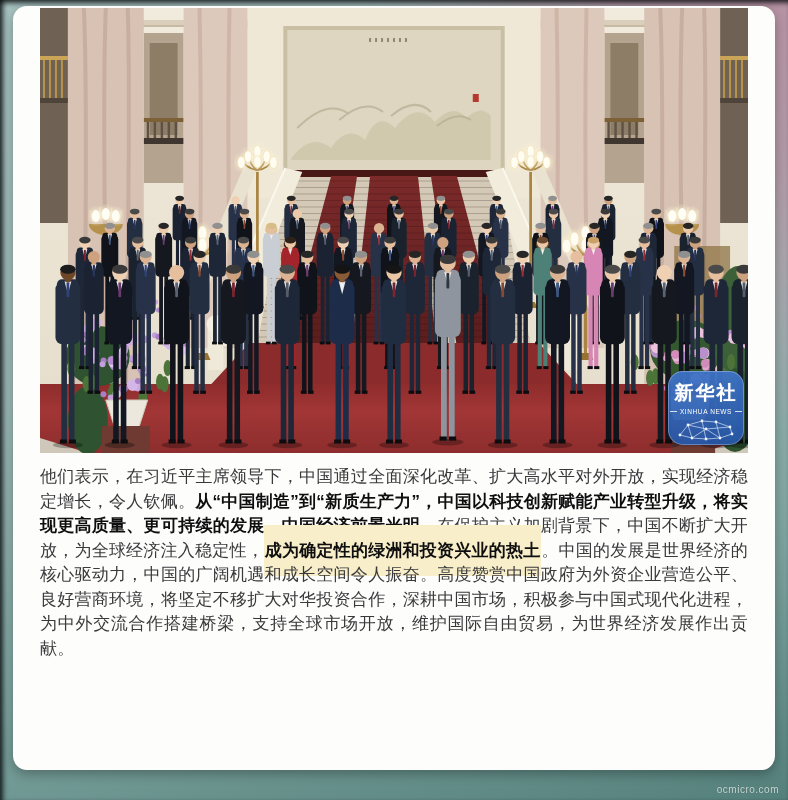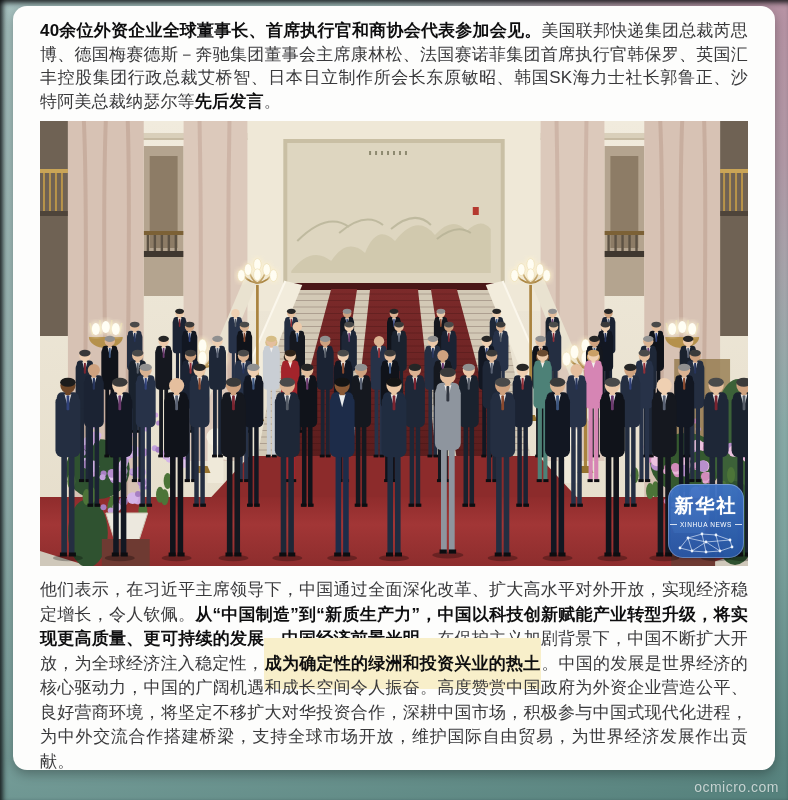--- a/index.html
+++ b/index.html
@@ -32,31 +32,30 @@
     background:linear-gradient(180deg,rgba(62,115,198,.95),rgba(38,86,166,.95));
     box-shadow:inset 0 0 0 1px rgba(255,255,255,.28), 0 1px 3px rgba(0,0,30,.25);
     display:flex;flex-direction:column;align-items:center;justify-content:flex-start;
     color:#fff;
   }
   .xh-cn{font-size:19px;font-weight:700;letter-spacing:2px;margin-top:9px;text-shadow:0 0 1px rgba(255,255,255,.6);}
   .xh-en{font-size:6.5px;letter-spacing:.6px;margin-top:2px;display:flex;align-items:center;gap:3px;white-space:nowrap;}
   .xh-en::before,.xh-en::after{content:"";display:block;width:7px;height:1px;background:rgba(255,255,255,.8);}
   .xh-net{margin-top:2px;}
   .wm{
-    position:absolute;right:9px;bottom:5px;font-size:14px;letter-spacing:.5px;
+    position:absolute;right:9px;bottom:5px;font-size:10px;letter-spacing:.5px;
     color:rgba(236,244,242,.78);text-shadow:0 0 1px rgba(40,70,66,.6);
   }
 </style>
 </head>
 <body>
 
 <div class="bg">
   <div class="card">
 
-    <p class="para p1"><strong>40余位外资企业全球董事长、首席执行官和商协会代表参加会见。</strong><span>美国联邦快递集团总裁芮思博、德国梅赛德斯－奔驰集团董事会主席康林松、法国赛诺菲集团首席执行官韩保罗、英国汇丰控股集团行政总裁艾桥智、日本日立制作所会长东原敏昭、韩国SK海力士社长郭鲁正、沙特阿美总裁纳瑟尔等</span><strong>先后发言</strong><span>。</span></p>
 
     <div class="photoWrap">
       <svg class="scene" viewBox="0 0 710 445" preserveAspectRatio="none">
         <defs>
           <linearGradient id="wallG" x1="0" y1="0" x2="0" y2="1">
             <stop offset="0" stop-color="#f1ebdd"></stop>
               <stop offset="1" stop-color="#e5ddca"></stop>
           </linearGradient>
           <linearGradient id="marbG" x1="0" y1="0" x2="1" y2="0">
             <stop offset="0" stop-color="#e2d0c4"></stop>

